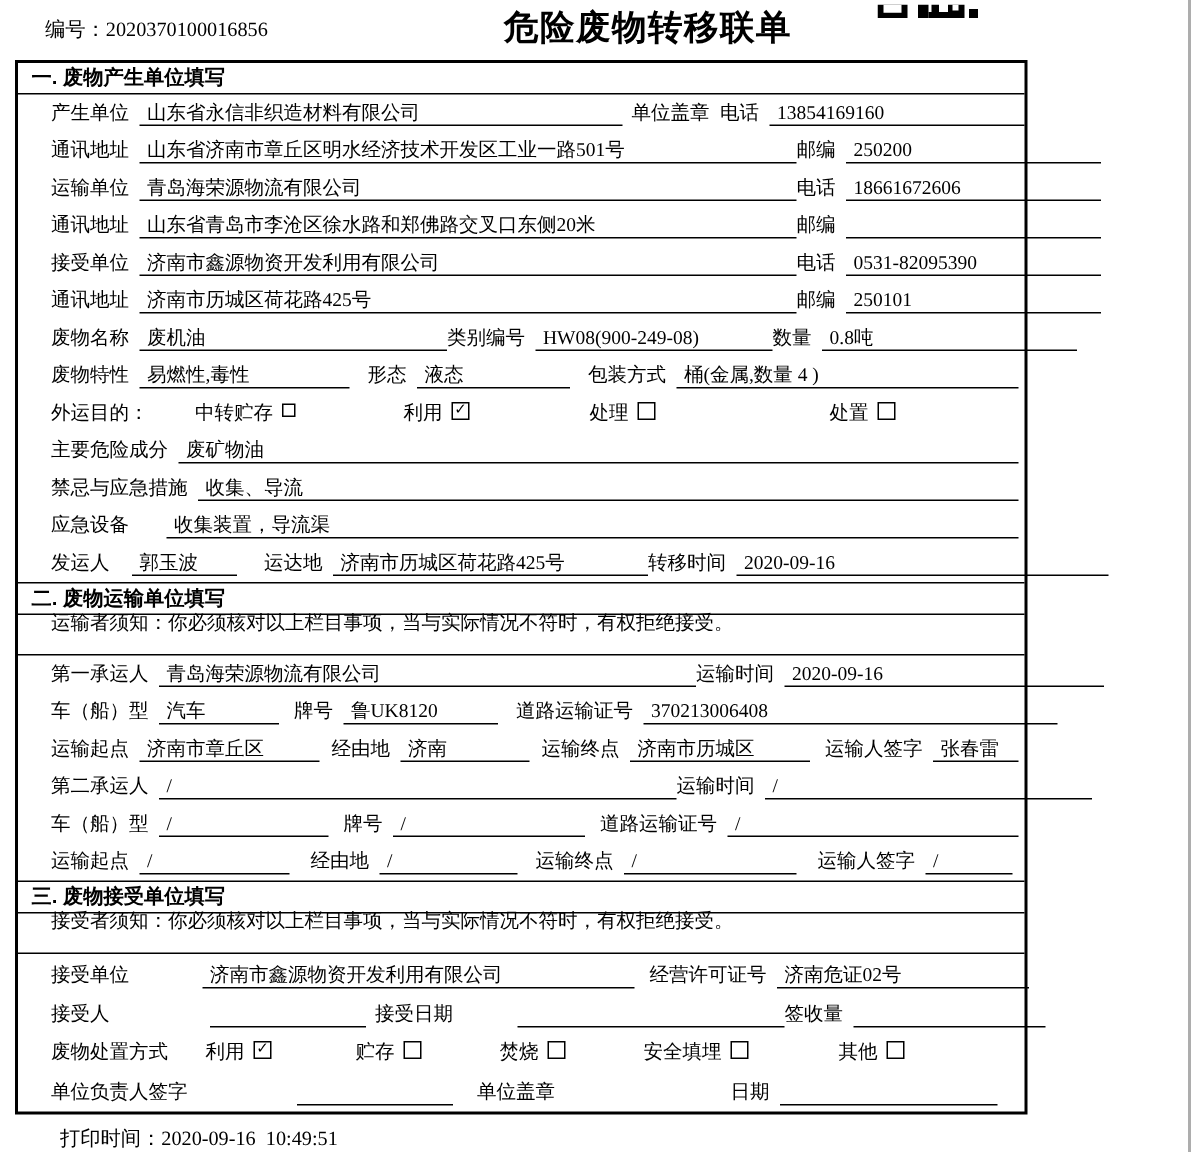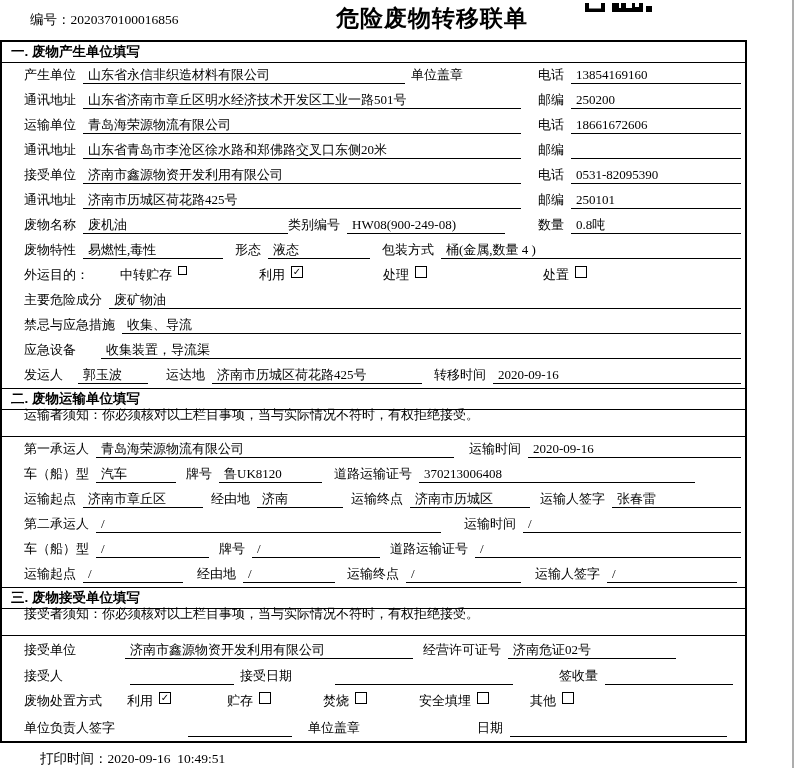--- a/index.html
+++ b/index.html
@@ -16,21 +16,21 @@
   .serial { position: absolute; left: 30px; top: 11px; font-size: 13.5px; white-space: pre; }
   .doc-title {
     position: absolute; left: 336px; top: 3px;
     font-size: 23px; font-weight: 700; letter-spacing: 1px;
     font-family: "Liberation Sans", "DejaVu Sans", sans-serif;
   }
   .qr { position: absolute; left: 585px; top: 0; width: 68px; height: 9px; }
   .edge { position: absolute; left: 792px; top: 0; width: 2px; height: 768px; background: #adadad; }
 
   .form {
-    position: absolute; left: 0; top: 40px; width: 747px;
+    position: absolute; left: 10px; top: 40px; width: 675px;
     border: 2px solid #000; background: #fff;
   }
   .sec-title {
     height: 21px; line-height: 20px;
     border-bottom: 1.5px solid #000;
     font-weight: 700; font-size: 13.5px; padding-left: 9px;
     font-family: "Liberation Sans", "DejaVu Sans", sans-serif;
   }
   .sec.bt { border-top: 1.5px solid #000; }
   .row { display: flex; align-items: flex-end; height: 25px; padding: 0 4px 4px 22px; }
@@ -40,21 +40,21 @@
   .lbl { white-space: nowrap; margin-right: 7px; flex: none; }
   .ml-auto { margin-left: auto; }
   .u {
     border-bottom: 1px solid #000;
     height: 18px; line-height: 18px;
     white-space: nowrap; overflow: hidden;
     padding: 0 5px; flex: none;
   }
   .u.fill { flex: 1 1 auto; }
   .u.ctr { }
-  .opt { display: flex; align-items: flex-start; gap: 6px; flex: none; }
+  .opt { display: flex; align-items: center; gap: 6px; flex: none; }
   .cb {
     width: 12px; height: 12px; border: 1px solid #000;
     font-size: 10px; line-height: 10px; text-align: center;
     margin-bottom: 2px; flex: none;
     font-family: "DejaVu Sans", sans-serif;
   }
   .cb.sm { width: 9px; height: 9px; margin-bottom: 3px; }
   .print-line { position: absolute; left: 40px; top: 750px; font-size: 13.5px; white-space: pre; }
 </style>
 </head>
@@ -284,21 +284,21 @@
         <span class="cb"></span>
       </span>
       <span class="opt" style="margin-left:52px">
         <span>焚烧</span>
         <span class="cb"></span>
       </span>
       <span class="opt" style="margin-left:52px">
         <span>安全填埋</span>
         <span class="cb"></span>
       </span>
-      <span class="opt" style="margin-left:41px">
+      <span class="opt" style="margin-left:60px">
         <span>其他</span>
         <span class="cb"></span>
       </span>
     </div>
 
     <div class="row h27">
       <span class="lbl">单位负责人签字</span>
       <span class="u" style="width:104px;margin-left:66px"></span>
       <span class="lbl" style="margin-left:16px">单位盖章</span>
       <span class="lbl" style="margin-left:110px">日期</span>

